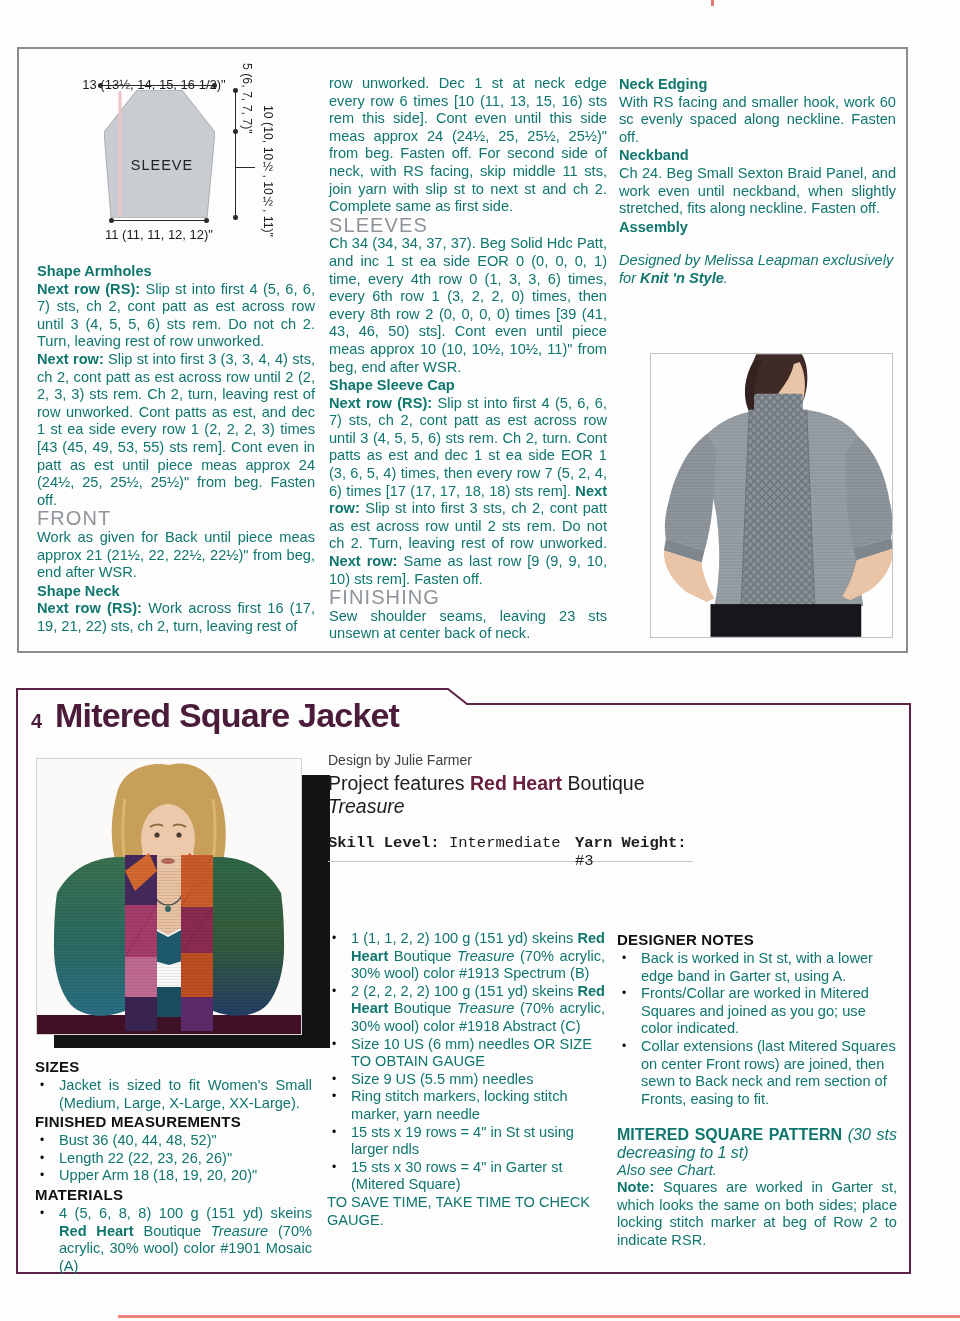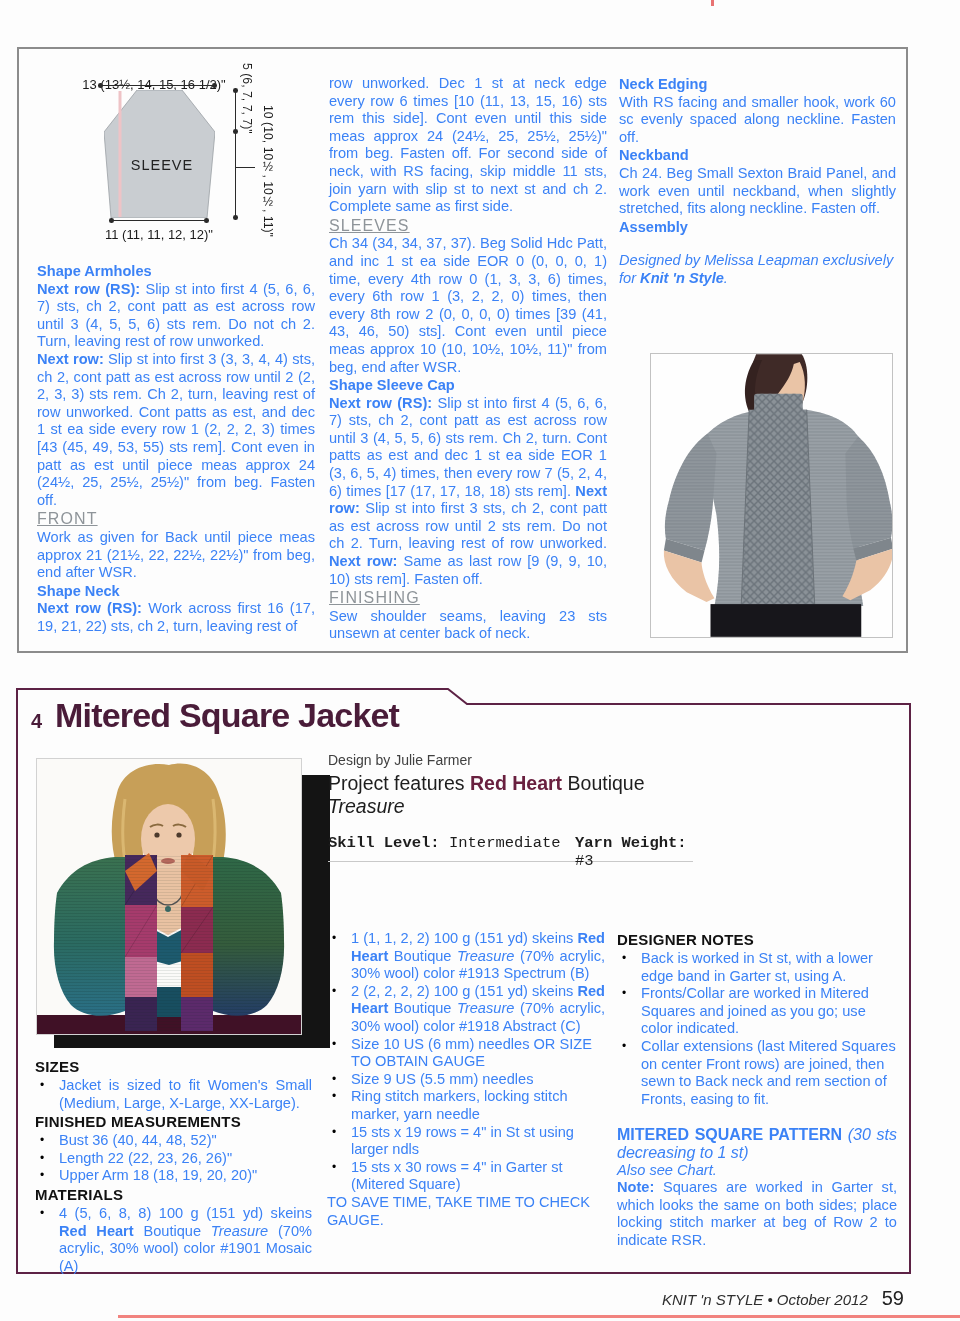--- a/index.html
+++ b/index.html
@@ -1,24 +1,24 @@
 <!DOCTYPE html>
 <html><head>
 <meta charset="utf-8">
 <style>
   * { box-sizing: border-box; margin: 0; padding: 0; }
   html,body { background:#ffffff; }
   body { width:960px; height:1321px; position:relative; font-family:"Liberation Sans",sans-serif; }
   #page { position:absolute; left:0; top:0; width:960px; height:1321px; background:#fdfdfd; overflow:hidden; }
 
   
-  .body { font-size:14.6px; line-height:17.6px; color:#3b82f6; text-align:justify; }
+  .body { font-size:14.6px; line-height:17.6px; color:#0f766e; text-align:justify; }
   .nj { text-align:left; }
   .bh { font-weight:700; margin-top:1px; }
-  .gh { color:#8e9499; letter-spacing:1.1px; font-size:16px; margin:1px 0; text-align:left;text-decoration:underline; }
+  .gh { color:#8e9499; letter-spacing:1.1px; font-size:20px; margin:1px 0; text-align:left; }
   .sh { font-weight:700; font-size:15px; letter-spacing:.2px; line-height:20px; color:#111; text-align:left; }
   .b  { font-weight:700; }
   .i  { font-style:italic; }
   .bm { font-weight:700; color:#69203f; }
   .credit { font-style:italic; margin-top:16px; }
   .bul { display:flex; }
   .bul .mk { flex:0 0 24px; padding-left:5px; font-size:12px; line-height:17.6px; }
   .bul .bt { flex:1; }
 
   
@@ -303,18 +303,15 @@
     </div>
     <div class="bul">
       <span class="mk">•</span>
       <div class="bt body nj">Collar extensions (last Mitered Squares on center Front rows) are joined, then sewn to Back neck and rem section of Fronts, easing to fit.</div>
     </div>
     <p class="body msp-head"><span class="b">MITERED SQUARE PATTERN </span><span class="i">(30 sts decreasing to 1 st)</span></p>
     <p class="body i nj">Also see Chart.</p>
     <p class="body"><span class="b">Note: </span><span>Squares are worked in Garter st, which looks the same on both sides; place locking stitch marker at beg of Row 2 to indicate RSR.</span></p>
   </div>
 
-  <div id="footer">
-    <span class="ft-mag">KNIT 'n STYLE • October 2012</span><span class="ft-page">59</span>
-  </div>
 
   <div id="print-mark-bottom"></div>
 </div>
 
 </body></html>

